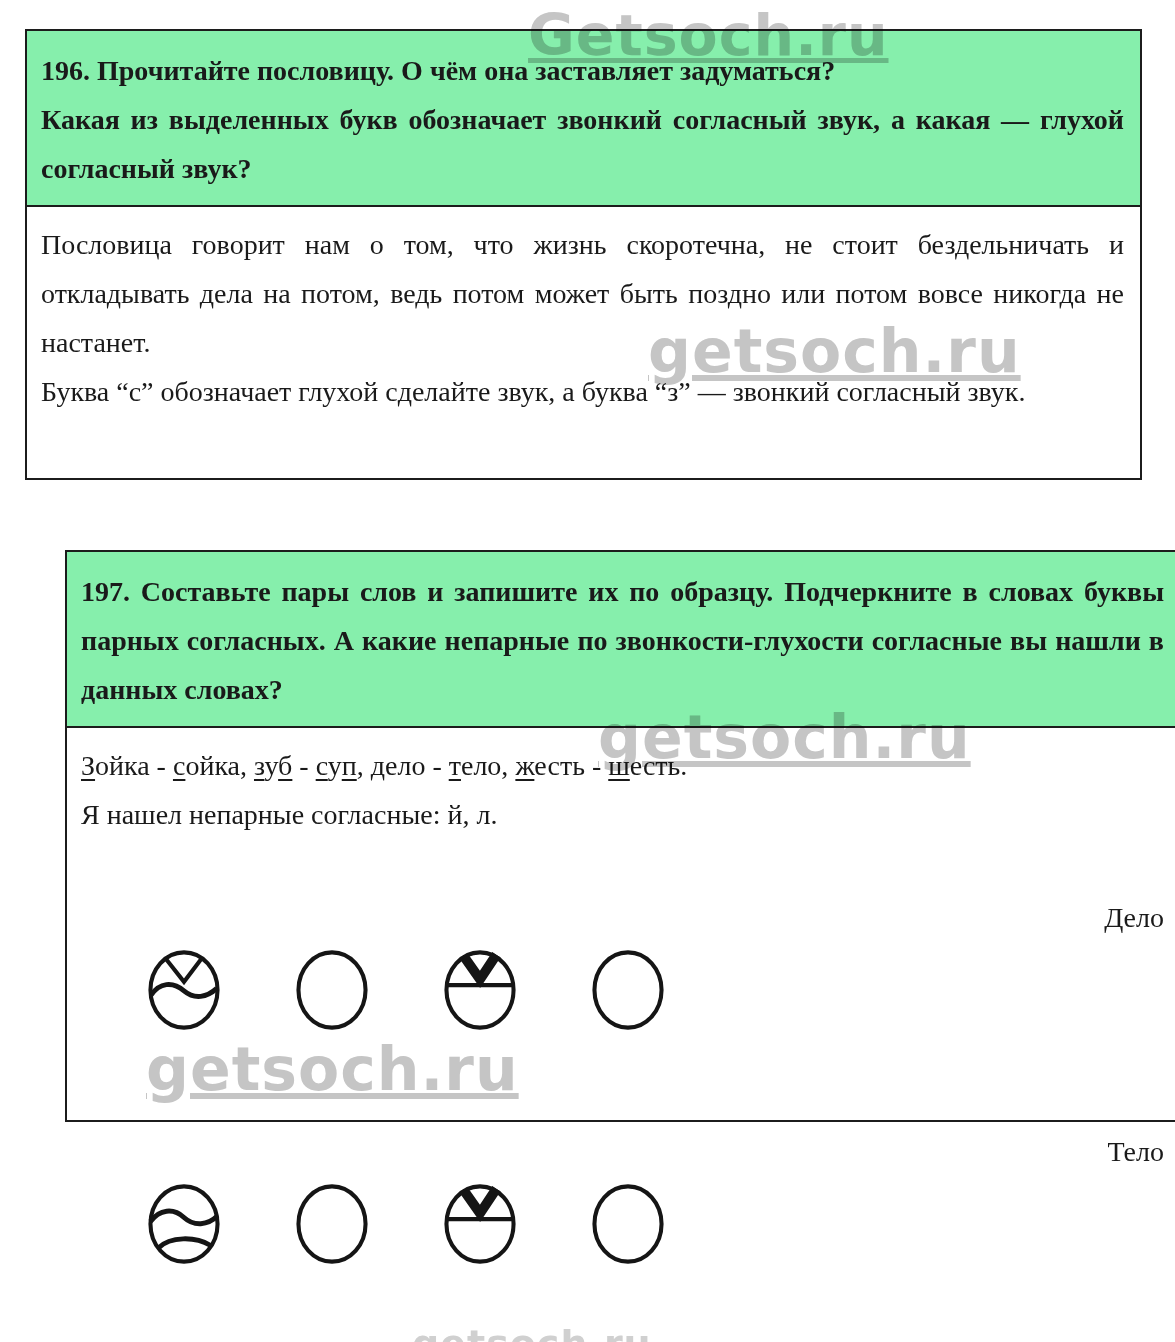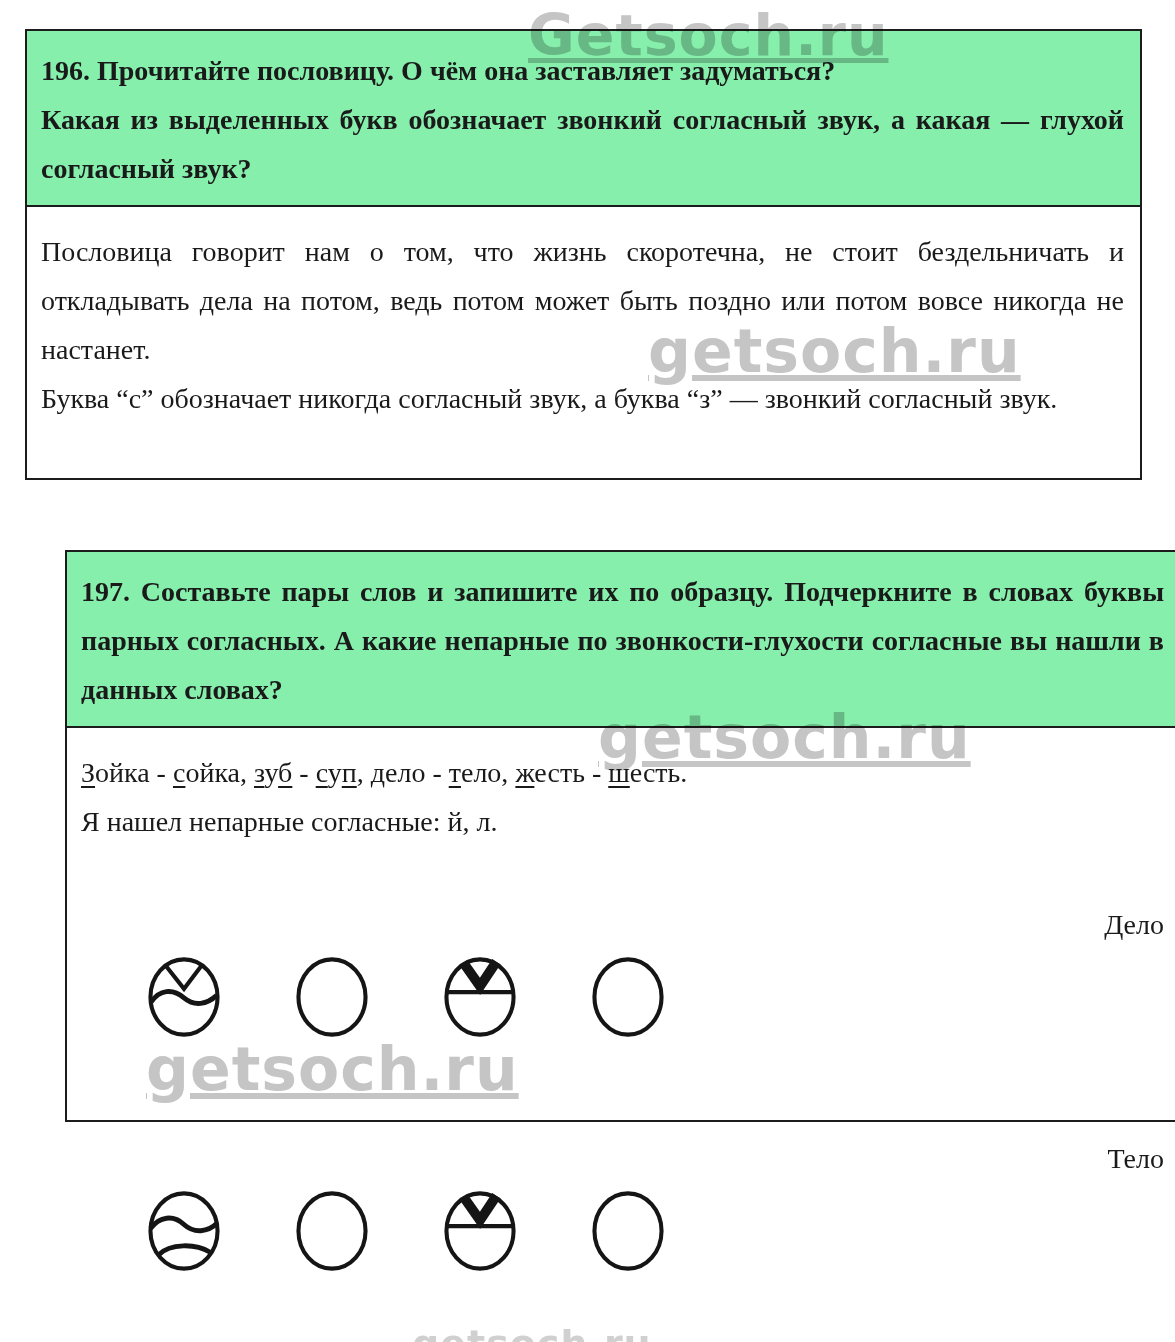--- a/index.html
+++ b/index.html
@@ -25,21 +25,21 @@
   }
   #b196{top:29px;height:451px;}
   #b197{top:550px;height:572px;margin-left:40px;}
   .q{
     background:#86efac;border-bottom:2px solid #1c1c1c;
     padding:15px 16px 12px 14px;
   }
   .q p{
     margin:0;font-weight:bold;font-size:28px;line-height:49px;
   }
-  .a{padding:20px 16px 10px 14px;}
+  .a{padding:13px 16px 10px 14px;}
   .a p{margin:0;font-size:28px;line-height:49px;}
   .just{text-align:justify;font-family:Liberation Serif, serif;}
   .ul{text-decoration:underline;text-decoration-thickness:2px;text-underline-offset:4px;}
   
   .scheme-label{margin:0 0 0 2px;font-size:28px;line-height:40px;}
   .set1{margin-top:54px;text-align:right;}
   .set2{margin-top:92px;text-align:right;}
   .scheme-row{display:flex;gap:66px;margin:3px 0 0 62px;}
   .scheme-row svg{display:block;width:82px;height:90px;}
   .scheme-row svg path, .scheme-row svg ellipse, .scheme-row svg polyline{
@@ -57,21 +57,21 @@
   <div class="wm wm-delo">getsoch.ru</div>
   <div class="wm wm-bottom">getsoch.ru</div>
 
   <section class="block" id="b196">
     <div class="q">
       <p>196. Прочитайте пословицу. О чём она заставляет задуматься?</p>
       <p class="just">Какая из выделенных букв обозначает звонкий согласный звук, а какая — глухой согласный звук?</p>
     </div>
     <div class="a">
       <p class="just">Пословица говорит нам о том, что жизнь скоротечна, не стоит бездельничать и откладывать дела на потом, ведь потом может быть поздно или потом вовсе никогда не настанет.</p>
-      <p>Буква “с” обозначает никогда согласный звук, а буква “з” — звонкий согласный звук.</p>
+      <p>Буква “с” обозначает глухой сделайте звук, а буква “з” — звонкий согласный звук.</p>
     </div>
   </section>
 
   <section class="block" id="b197">
     <div class="q">
       <p class="just">197. Составьте пары слов и запишите их по образцу. Подчеркните в словах буквы парных согласных. А какие непарные по звонкости-глухости согласные вы нашли в данных словах?</p>
     </div>
     <div class="a">
       <p><span class="ul">З</span><span>ойка - </span><span class="ul">с</span><span>ойка, </span><span class="ul">з</span><span>у</span><span class="ul">б</span><span> - </span><span class="ul">с</span><span>у</span><span class="ul">п</span><span>, </span><span class="ul">д</span><span>ело - </span><span class="ul">т</span><span>ело, </span><span class="ul">ж</span><span>есть - </span><span class="ul">ш</span><span>есть.</span></p>
       <p>Я нашел непарные согласные: й, л.</p>

